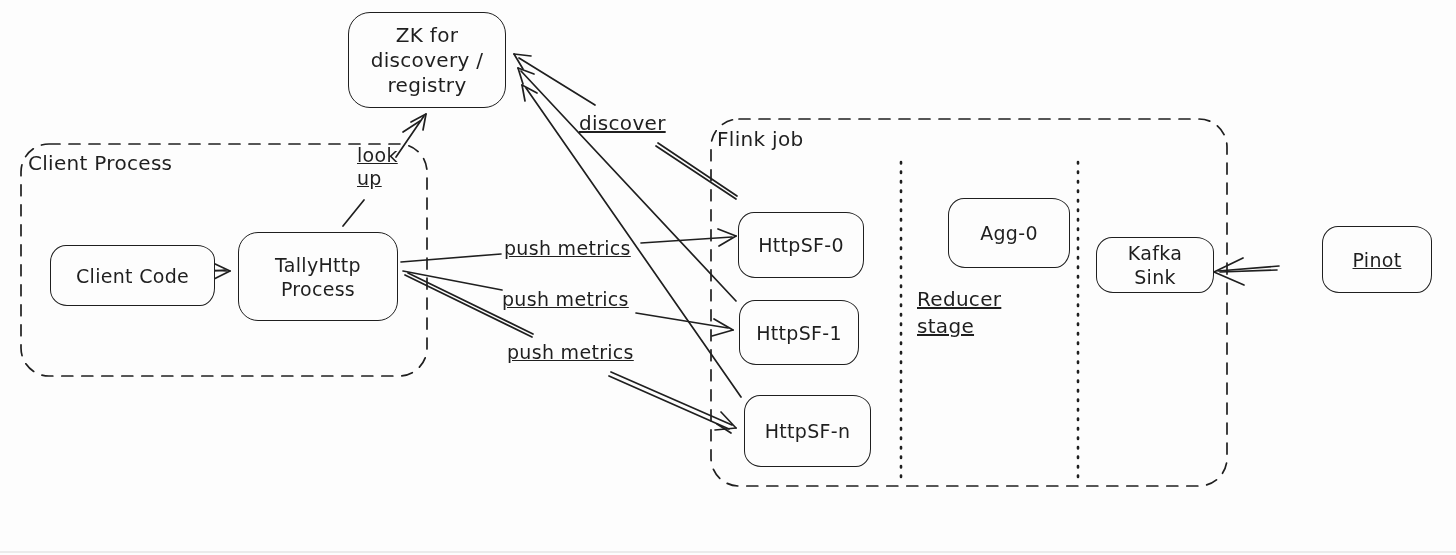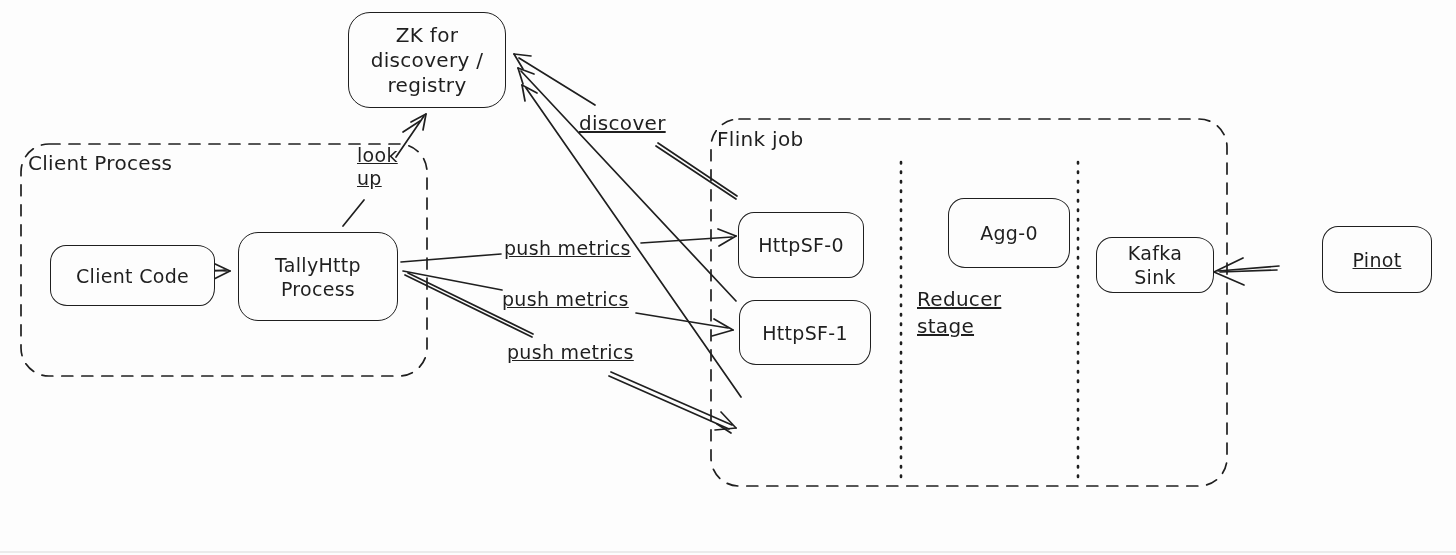--- a/index.html
+++ b/index.html
@@ -145,22 +145,23 @@
 discovery /
 registry</div>
 
   <div class="node" style="left:30px; top:245px; width:165px; height:61px;margin-left:20px;">Client Code</div>
 
   <div class="node" style="left:238px; top:232px; width:160px; height:89px; border-radius:20px;">TallyHttp
 Process</div>
 
   <div class="node" style="left:738px; top:203px; width:126px; height:66px;margin-top:9px;">HttpSF-0</div>
 
-  <div class="node" style="left:739px; top:300px; width:132px; height:65px;">HttpSF-1</div>
+  <div class="node" style="left:739px; top:300px; width:120px; height:65px;">HttpSF-1</div>
 
+  <div class="node" style="left:744px; top:395px; width:127px; height:72px;">HttpSF-n</div>
 
   <div class="node" style="left:925px; top:198px; width:122px; height:70px;margin-left:23px;">Agg-0</div>
 
 
   <div class="node" style="left:1096px; top:237px; width:118px; height:56px;">Kafka
 Sink</div>
 
   <div class="node" style="left:1322px; top:226px; width:110px; height:67px;text-decoration:underline;">Pinot</div>
 
   <div class="container-label" style="left:28px; top:151px;">Client Process</div>

